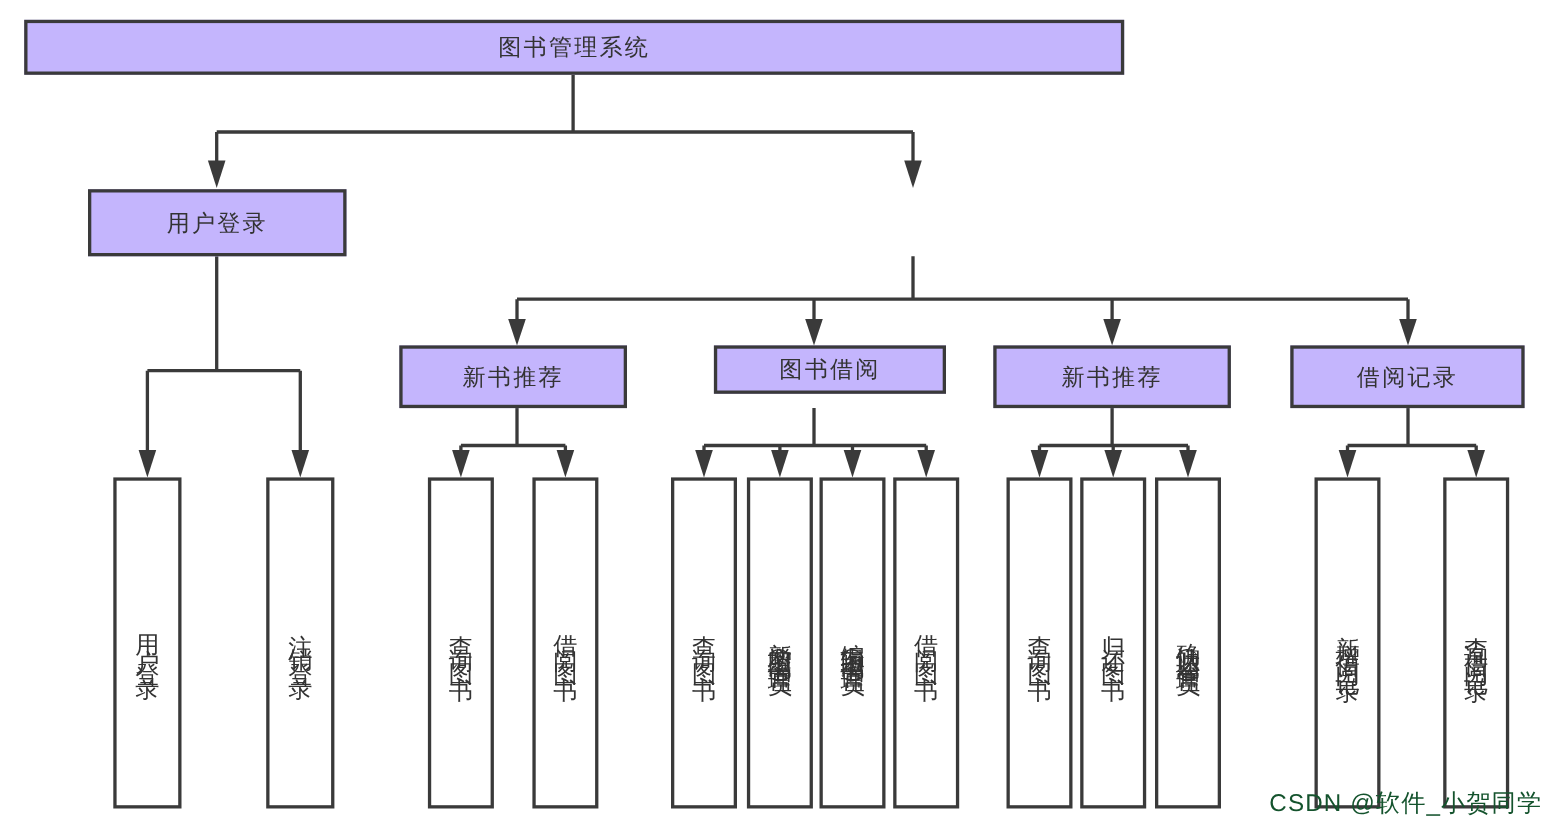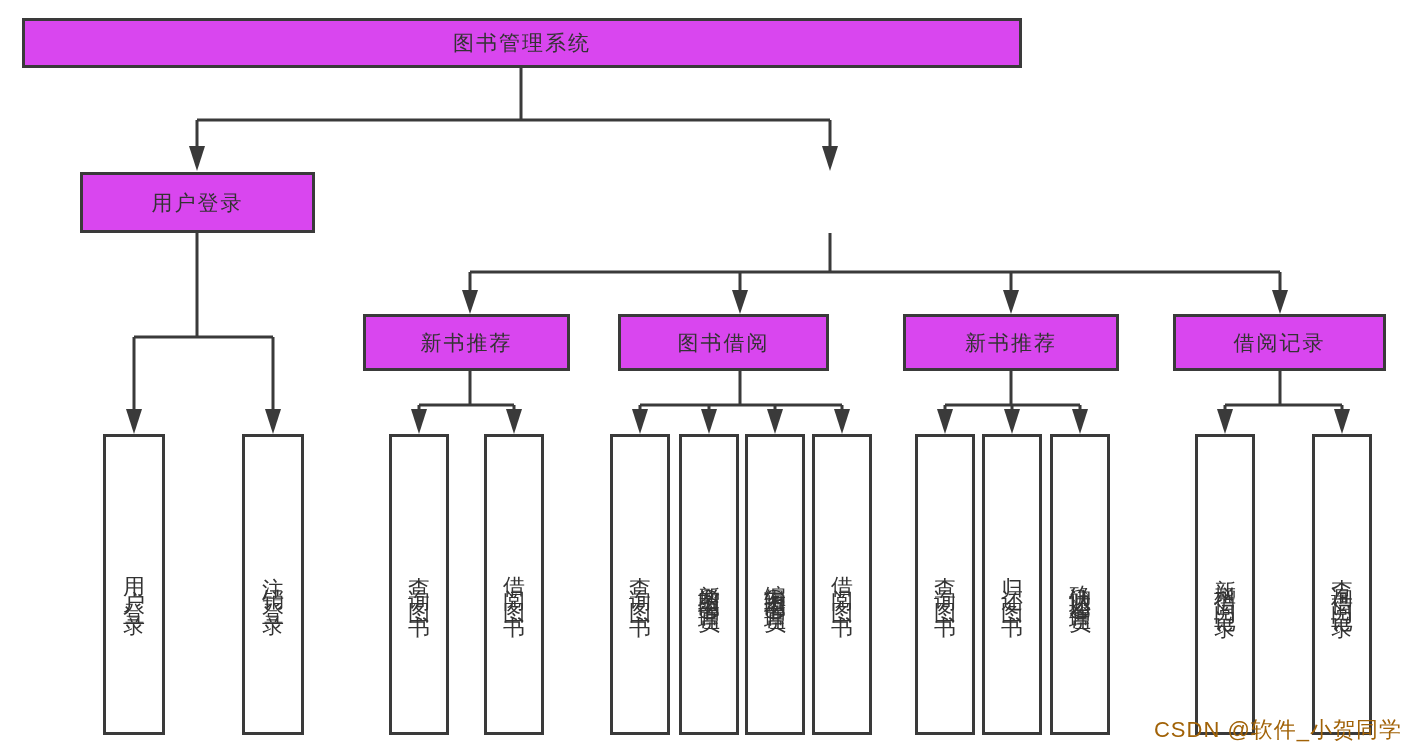--- a/index.html
+++ b/index.html
@@ -11,21 +11,21 @@
     position:relative;
     width:1405px;height:747px;
     background:#ffffff;
     overflow:hidden;
     font-family:"Liberation Sans", sans-serif;
     color:var(--text);
   }
   #wires{position:absolute;left:0;top:0;width:1405px;height:747px;}
   .hbox{
     position:absolute;box-sizing:border-box;
-    border:3px solid var(--line);background:#d946ef;
+    border:3px solid var(--line);background:#c4b5fd;
     display:flex;align-items:center;justify-content:center;
     font-size:21px;letter-spacing:2px;white-space:nowrap;
   }
   .vbox{
     position:absolute;box-sizing:border-box;
     border:3px solid var(--line);background:#ffffff;
     display:flex;align-items:center;justify-content:center;
   }
   .vtext{
     writing-mode:vertical-rl;
@@ -34,21 +34,21 @@
     line-height:1;
     white-space:nowrap;
   }
   .sp-lg{letter-spacing:13px;}
   .sp-md{letter-spacing:8px;}
   .sp-sm{letter-spacing:4px;}
   #watermark{
     position:absolute;
     right:3px;top:715px;
     font-size:22px;letter-spacing:1px;
-    color:#a16207;
+    color:#14532d;
     white-space:nowrap;
     z-index:5;
     text-align:right;
   }
 </style>
 </head>
 <body>
 
 <div id="canvas">
 
@@ -90,21 +90,21 @@
       <polygon points="1225,434 1217,409 1233,409"></polygon>
       <polygon points="1342,434 1334,409 1350,409"></polygon>
     </g>
   </svg>
 
   <div class="hbox" style="left:22px;top:18px;width:1000px;height:50px">图书管理系统</div>
 
   <div class="hbox" style="left:80px;top:172px;width:235px;height:61px">用户登录</div>
 
   <div class="hbox" style="left:363px;top:314px;width:207px;height:57px">新书推荐</div>
-  <div class="hbox" style="left:618px;top:314px;width:211px;height:57px">图书借阅</div>
+  <div class="hbox" style="left:649px;top:314px;width:211px;height:44px">图书借阅</div>
   <div class="hbox" style="left:903px;top:314px;width:216px;height:57px">新书推荐</div>
   <div class="hbox" style="left:1173px;top:314px;width:213px;height:57px">借阅记录</div>
 
   <div class="vbox" style="left:103px;top:434px;width:62px;height:301px">
     <span class="vtext sp-lg">用户登录</span>
   </div>
   <div class="vbox" style="left:242px;top:434px;width:62px;height:301px">
     <span class="vtext sp-lg">注销登录</span>
   </div>
 

